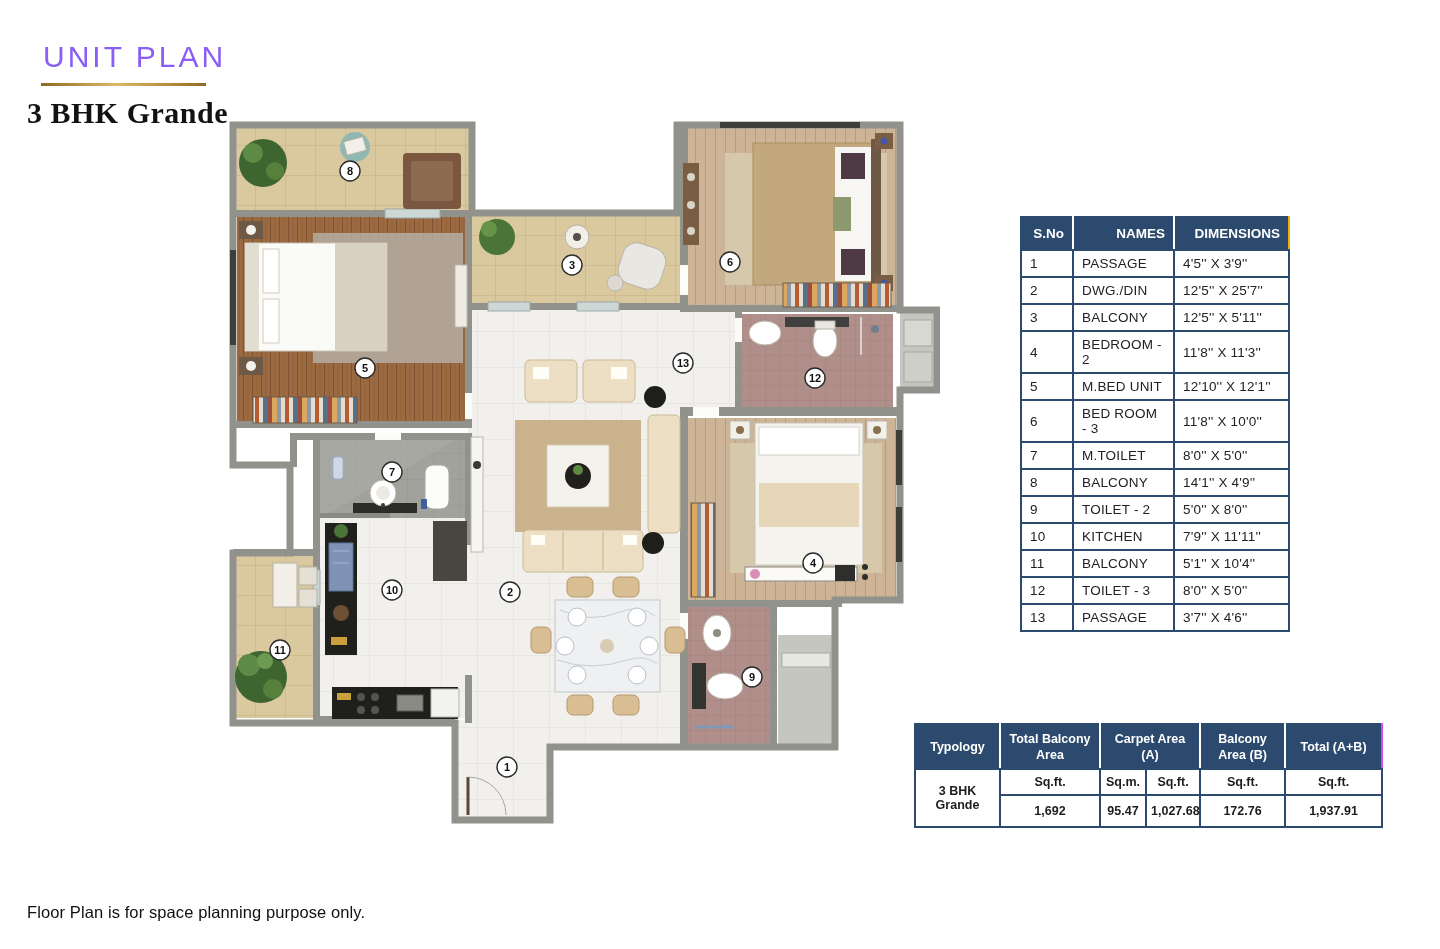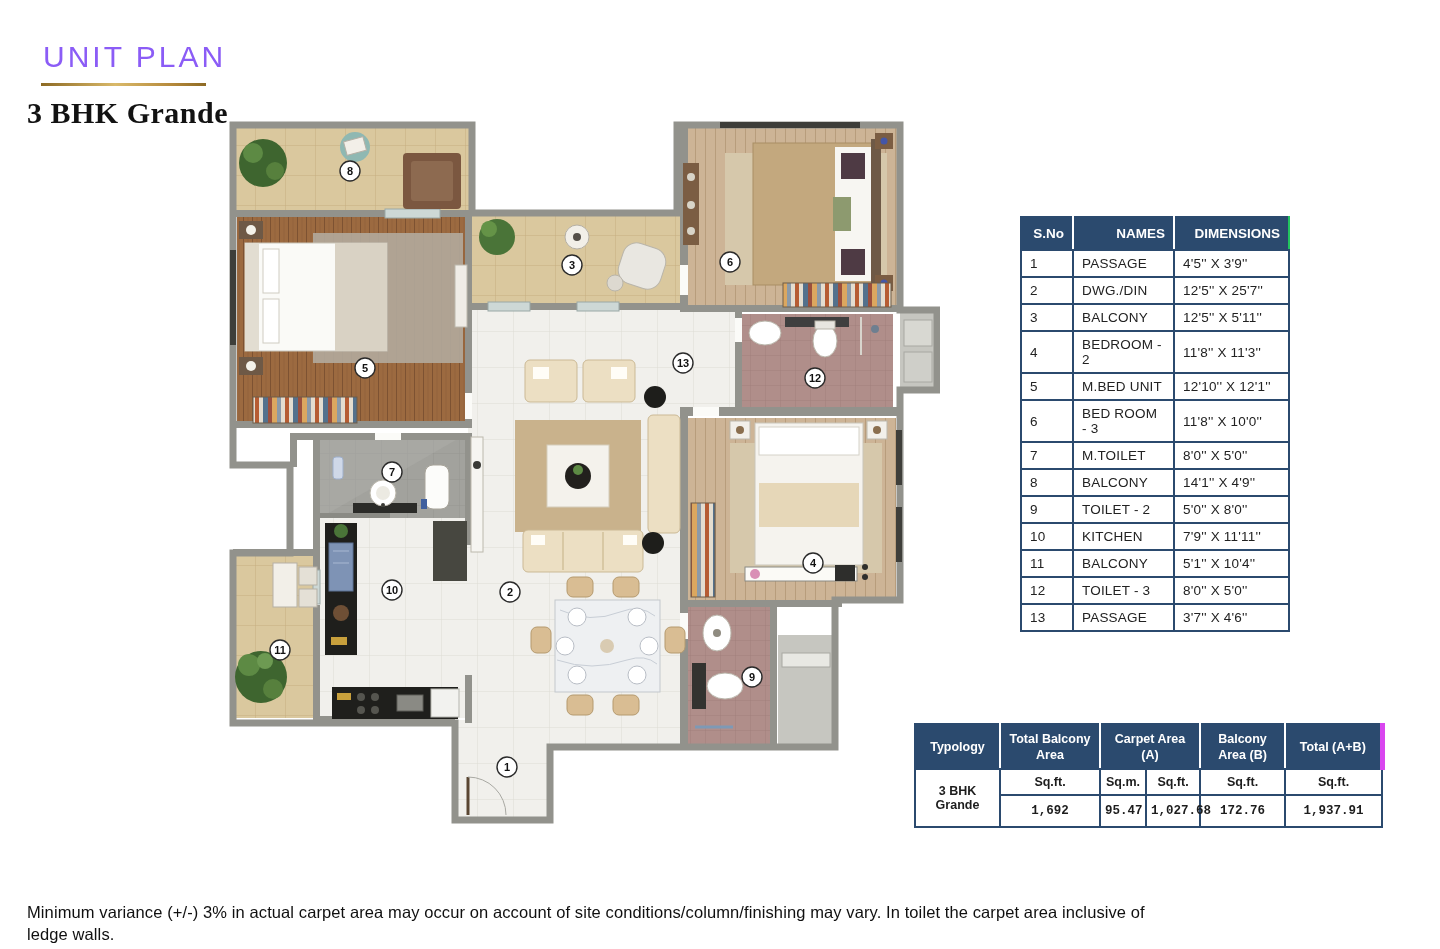--- a/index.html
+++ b/index.html
@@ -11,30 +11,30 @@
   .gold-line { width:165px; height:3px; margin:9px 0 10px 14px;
     background:linear-gradient(90deg,#8d6a24,#d9b96a 45%,#b4883a 80%,#8d6a24); }
   .main-title { font-family:"Liberation Serif", serif; font-size:30px; font-weight:bold; color:#121212; letter-spacing:0.5px; }
 
   
   .plan-wrap { position:absolute; left:225px; top:115px; width:715px; height:725px; }
 
   
   .dims-table { position:absolute; left:1020px; top:216px; width:268px; border-collapse:collapse; table-layout:fixed; }
   .dims-table th { background:#2b4a6e; color:#fff; font-size:13.5px; font-weight:bold; text-align:right; padding:8px 8px; border:2px solid #2b4a6e; border-right:2px solid #fff; }
-  .dims-table th:last-child { border-right:2px solid #22c55e; }
+  .dims-table th:last-child { border-right:2px solid #eab308; }
   .dims-table td { background:#fff; color:#222; font-size:13.5px; font-weight:500; text-align:left; padding:5px 8px; border:2px solid #2b4a6e; height:27px; letter-spacing:0.2px; }
 
   
   .area-table { position:absolute; left:914px; top:723px; width:467px; border-collapse:collapse; table-layout:fixed; }
   .area-table th { background:#2b4a6e; color:#fff; font-size:12.5px; font-weight:bold; text-align:center; padding:5px 6px; border:2px solid #2b4a6e; border-right:2px solid #fff; height:45px; line-height:16px; }
-  .area-table th:last-child { border-right:5px solid #d946ef; }
+  .area-table th:last-child { border-right:2px solid #d946ef; }
   .area-table td { background:#fff; color:#1d1d1d; font-size:12.5px; font-weight:bold; text-align:center; border:2px solid #2b4a6e; padding:4px 4px; }
   .area-table .units-row td { height:26px; }
-  .area-table .values-row td { height:32px;font-family:Liberation Mono, monospace; }
+  .area-table .values-row td { height:32px; }
   .area-table .typology-cell { font-weight:bold; }
 
   
   .footer-note { position:absolute; left:27px; top:901px; width:1140px; color:#101010; font-size:16.5px; line-height:22px; letter-spacing:0.1px; }
 </style>
 </head>
 <body>
 
 <div class="title-block">
   <div class="unit-plan">UNIT PLAN</div>
@@ -510,15 +510,14 @@
       <td>1,692</td>
       <td>95.47</td>
       <td>1,027.68</td>
       <td>172.76</td>
       <td>1,937.91</td>
     </tr>
   </tbody>
 </table>
 
 <div class="footer-note">
-  <div>Minimum variance (+/-) 3% in actual carpet area may occur on account of site conditions/column/finishing may vary. In toilet the carpet area inclusive of ledge walls.</div>
   <div>Floor Plan is for space planning purpose only.</div>
 </div>
 
 </body></html>

